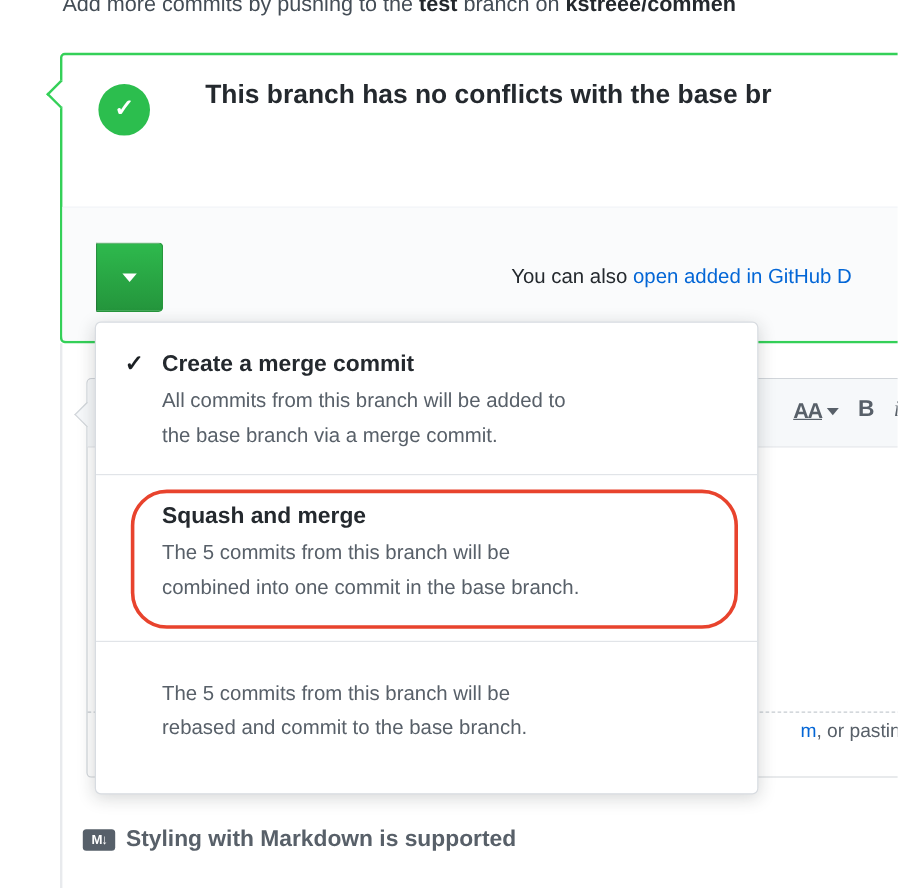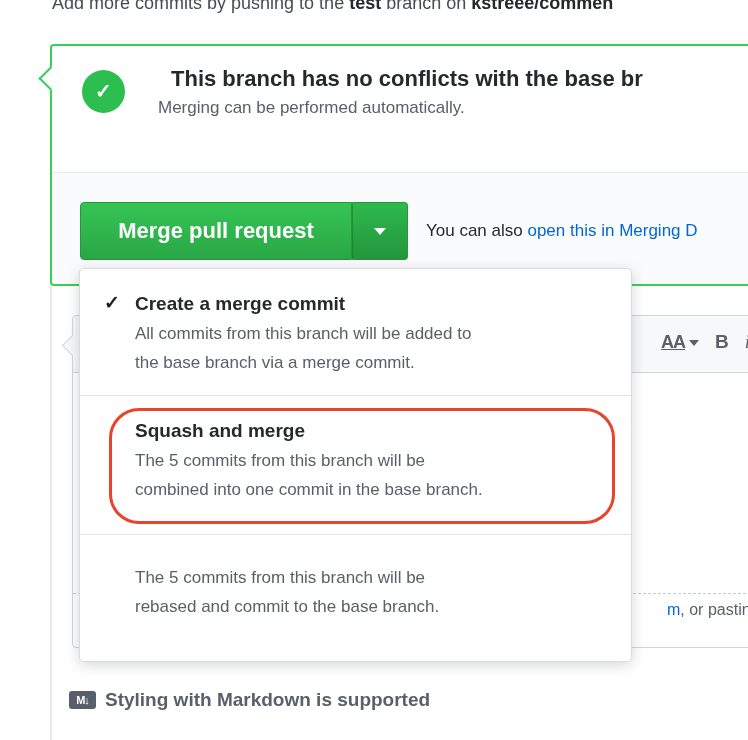--- a/index.html
+++ b/index.html
@@ -74,29 +74,27 @@
 <body>
 
 <div class="screen">
 
   <div class="top-note"><span>Add more commits by pushing to the </span><b>test</b><span> branch on </span><b>kstreee/commen</b></div>
 
   <div class="merge-box">
     <div class="merge-caret"></div>
     <div class="status-icon">✓</div>
     <div class="status-title">This branch has no conflicts with the base br</div>
-    <div class="status-sub">Merging can be performed automatically.</div>
     <div class="merge-footer">
       <div class="btn-group">
-        <div class="btn-main">Merge pull request</div>
         <div class="btn-toggle">
           <div class="caret-down"></div>
         </div>
       </div>
-      <div class="also"><span>You can also </span><span class="lnk">open this in Merging D</span></div>
+      <div class="also"><span>You can also </span><span class="lnk">open added in GitHub D</span></div>
     </div>
   </div>
 
   <div class="timeline"></div>
 
   <div class="comment-box">
     <div class="comment-header">
       <div class="md-toolbar">
         <span class="tb-aa">AA</span>
         <span class="tb-caret"></span>

